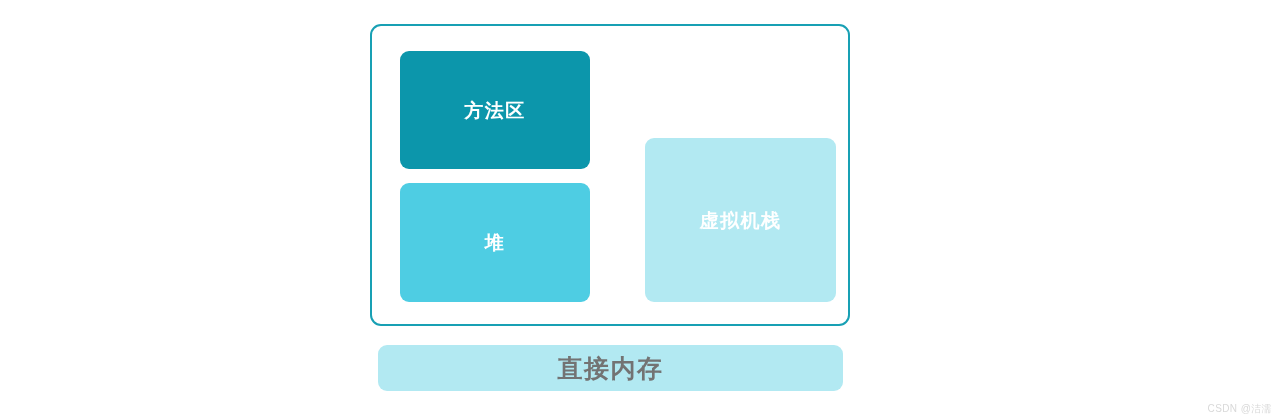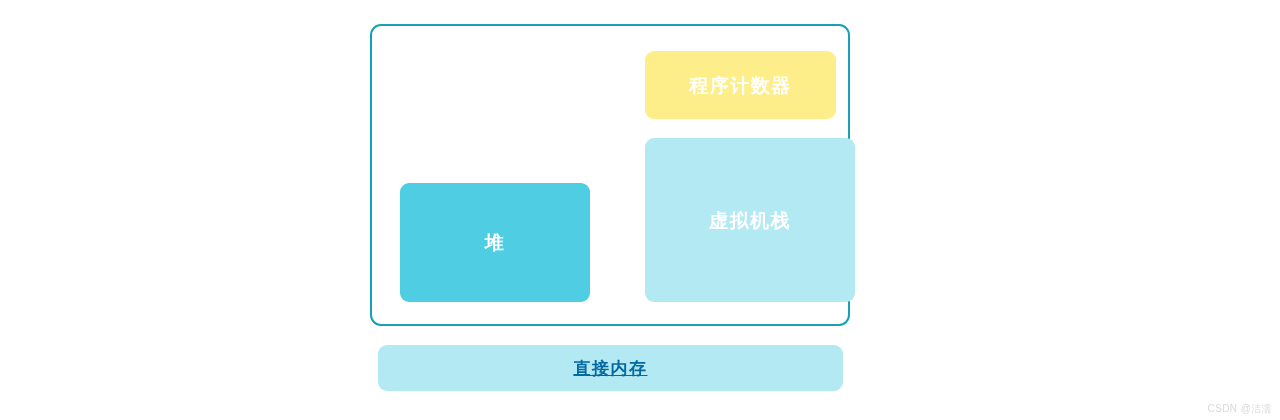--- a/index.html
+++ b/index.html
@@ -80,48 +80,47 @@
     top: 25px;
     width: 191px;
     height: 68px;
     background: #fdee89;
   }
 
   
   .region-vm-stack {
     left: 273px;
     top: 112px;
-    width: 210px;
+    width: 191px;
     height: 164px;
     background: #b2e9f2;
   }
 
   
   .region-direct-memory {
     position: absolute;
     left: 378px;
     top: 345px;
     width: 465px;
     height: 46px;
     background: #b2e9f2;
     border-radius: 9px;
     box-sizing: border-box;
     display: flex;
     align-items: center;
     justify-content: center;
   }
   .region-direct-memory .region-label {
-    color: #0369a1;
+    color: #737373;
     font-weight: bold;
-    font-size: 17px;
+    font-size: 25px;
     letter-spacing: 1.5px;
     line-height: 1;
     white-space: nowrap;
     user-select: none;
-    text-decoration: underline;
   }
 
   
   .watermark {
     position: absolute;
     right: 8px;
     bottom: 4px;
     font-size: 10px;
     color: #d9d9d9;
     letter-spacing: 0.4px;
@@ -141,28 +140,28 @@
 </style>
 </head>
 <body>
 
 <div id="diagram-root">
 
   <div class="watermark-topleft"></div>
 
   <div class="runtime-container">
 
+    <div class="region region-method-area">
+      <span class="region-label">方法区</span>
+    </div>
 
     <div class="region region-heap">
       <span class="region-label">堆</span>
     </div>
 
-    <div class="region region-pc">
-      <span class="region-label">程序计数器</span>
-    </div>
 
     <div class="region region-vm-stack">
       <span class="region-label">虚拟机栈</span>
     </div>
 
   </div>
 
   <div class="region-direct-memory">
     <span class="region-label">直接内存</span>
   </div>

